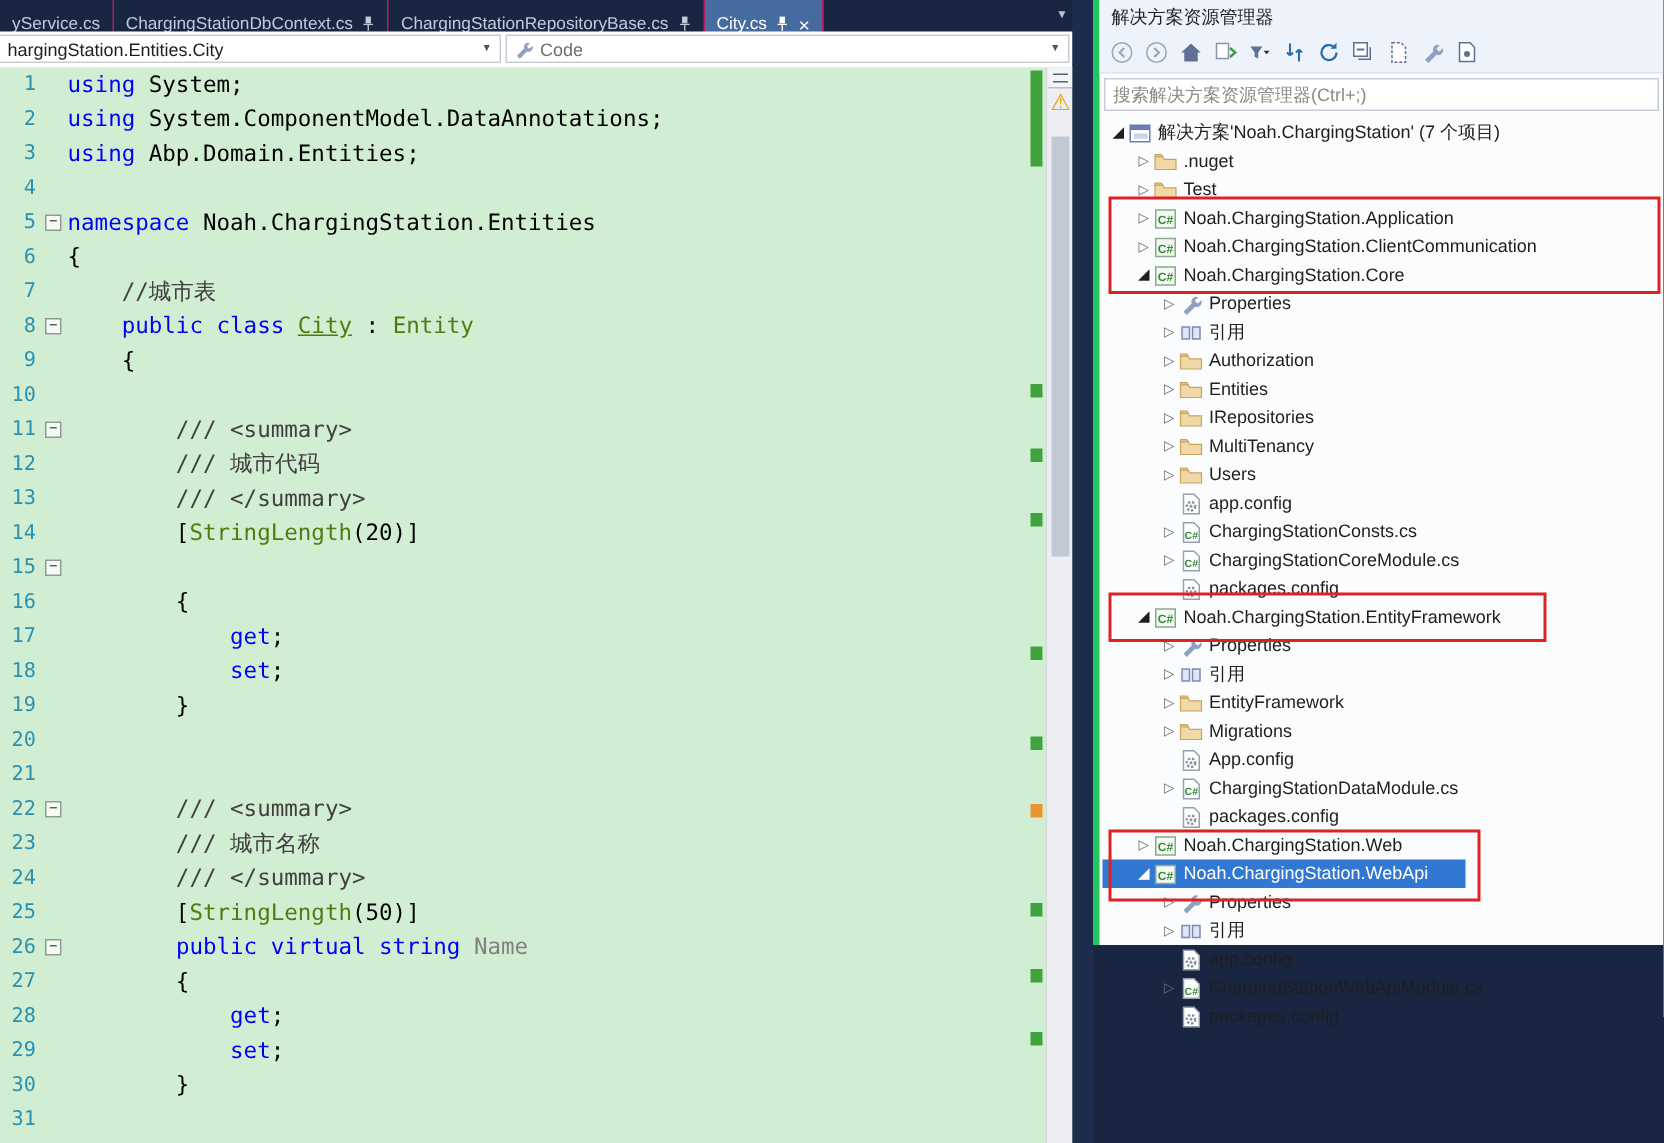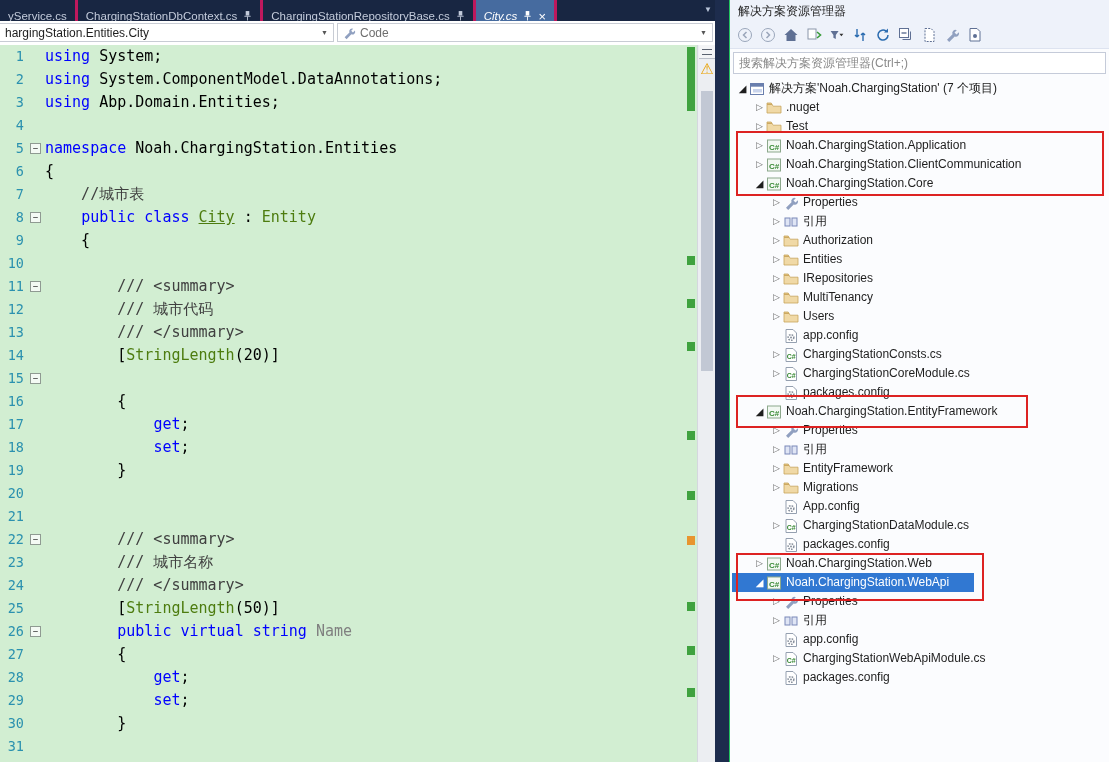--- a/index.html
+++ b/index.html
@@ -1,22 +1,22 @@
 <!DOCTYPE html>
 <html><head>
 <meta charset="utf-8">
 <style>
   html,body{margin:0;padding:0;}
   body{font-family:"Liberation Sans",sans-serif;background:#182642;}
   .window{position:relative;width:1109px;height:762px;overflow:hidden;background:#182642;}
 
   
   .tab-strip{position:absolute;left:0;top:0;width:729px;height:21px;background:#182642;display:flex;align-items:stretch;}
-  .tab{display:inline-flex;align-items:center;padding:16px 8px;color:#c3cbdb;font-size:11.5px;border-right:3px solid #be185d;cursor:default;white-space:nowrap;}
-  .tab.active{background:#466b9f;color:#ffffff;font-style:italic;}
+  .tab{display:inline-flex;align-items:center;padding:16px 8px;color:#c3cbdb;font-size:11.5px;border-right:1px solid #be185d;cursor:default;white-space:nowrap;}
+  .tab.active{background:#466b9f;color:#ffffff;}
   .tab .pin{margin-left:6px;display:inline-flex;color:#c3cbdb;}
   .tab.active .pin{color:#ffffff;}
   .tab .pin svg{width:9px;height:12px;}
   .tab .close{margin-left:6px;font-size:13px;line-height:13px;color:#ffffff;}
   .tab-caret{position:absolute;right:17px;top:5px;font-size:8px;color:#b8c4d8;}
 
   
   .nav-bar{position:absolute;left:0;top:21px;width:715px;height:24px;background:#ffffff;border-bottom:1px solid #dcdcdc;}
   .combo{position:absolute;top:2px;height:19px;background:#ffffff;border:1px solid #c8ccd4;display:flex;align-items:center;font-size:12px;box-sizing:border-box;}
   .combo-type{left:-2px;width:336px;}
@@ -42,21 +42,21 @@
 
   .vscroll{position:absolute;left:697px;top:0;width:18px;height:717px;background:#eceef2;border-left:1px solid #d4d7de;box-sizing:border-box;}
   .split-handle{position:absolute;left:1px;top:0;width:16px;height:13px;background:#f3f4f6;border-bottom:1px solid #b9bec8;}
   .split-handle:before{content:"";position:absolute;left:3px;top:4px;width:10px;height:4px;border-top:1px solid #5a6270;border-bottom:1px solid #5a6270;}
   .warn{position:absolute;left:0;top:13px;width:18px;text-align:center;font-size:15px;line-height:22px;color:#e8a000;}
   .thumb{position:absolute;left:3px;top:46px;width:12px;height:280px;background:#c2c8d4;}
 
   .splitter{position:absolute;left:715px;top:0;width:14px;height:762px;background:#1d2c4d;}
 
   
-  .se-panel{position:absolute;left:729px;top:0;width:380px;height:762px;background:#fbfcfe;border-left:1px solid #22c55e;box-sizing:border-box;}
+  .se-panel{position:absolute;left:729px;top:0;width:380px;height:630px;background:#fbfcfe;border-left:4px solid #22c55e;box-sizing:border-box;}
   .se-header{height:22px;background:#eef2fa;font-size:12px;display:flex;align-items:center;padding-left:8px;color:#1e1e1e;}
   .se-toolbar{height:26px;background:#eef2fa;display:flex;align-items:center;padding-left:4px;gap:1px;border-bottom:1px solid #dde3f0;}
   .tb-btn{width:22px;height:20px;display:inline-flex;align-items:center;justify-content:center;}
   .tb-btn svg{width:16px;height:16px;}
   .se-search{margin:3px 3px;height:22px;border:1px solid #c5cbd9;background:#ffffff;box-sizing:border-box;}
   .se-search input{width:100%;height:100%;border:none;outline:none;font-size:12px;padding:0 0 0 5px;box-sizing:border-box;color:#1d4ed8;background:transparent;font-family:Liberation Sans, sans-serif;}
   .se-search input::placeholder{color:#8a8a8a;}
   .se-tree{position:relative;padding-top:2px;}
   .se-row{height:19px;line-height:19px;display:flex;align-items:center;position:relative;font-size:12px;color:#1e1e1e;white-space:nowrap;overflow:visible;}
   .se-row.bold .t-label{font-weight:normal;}

